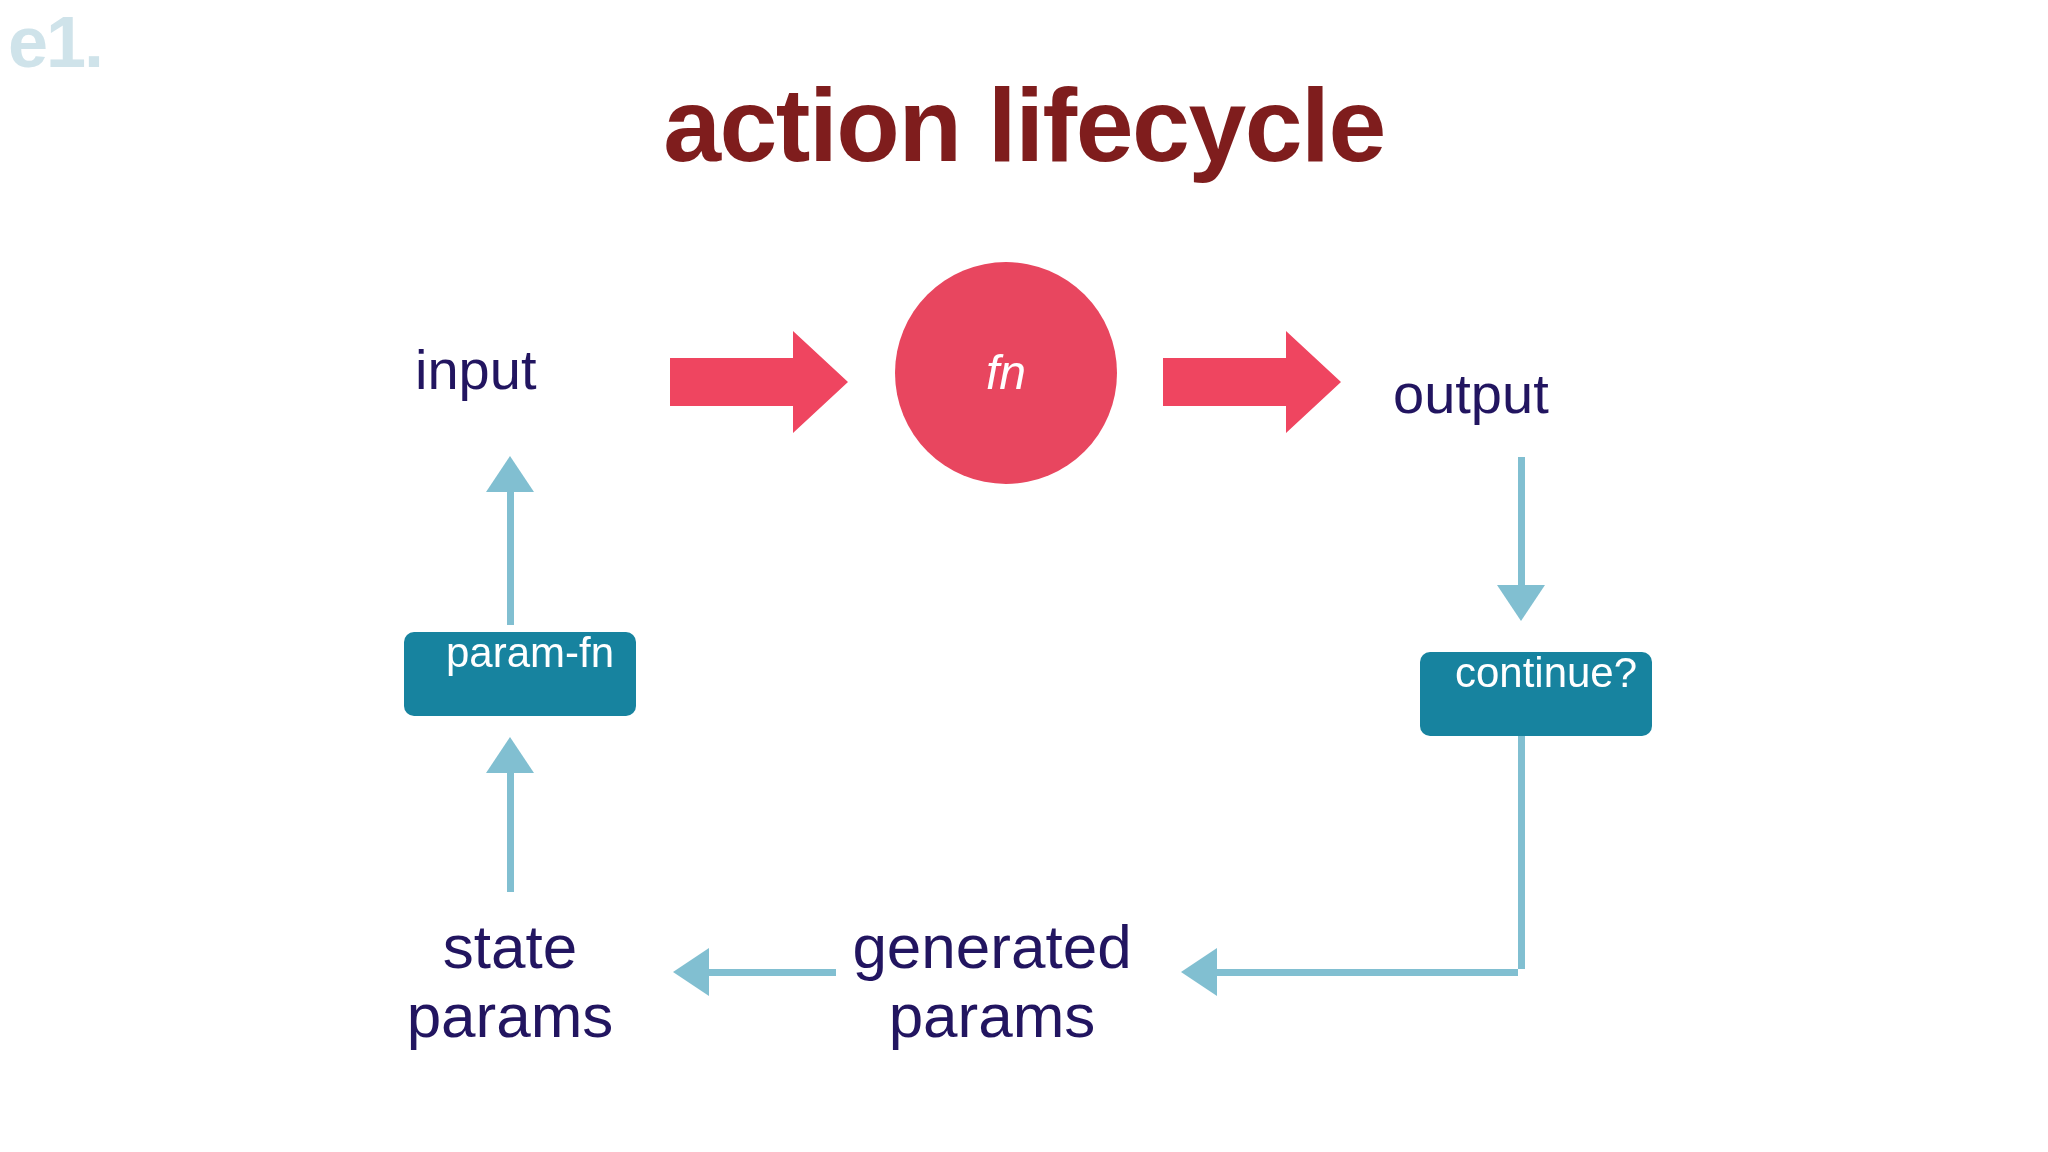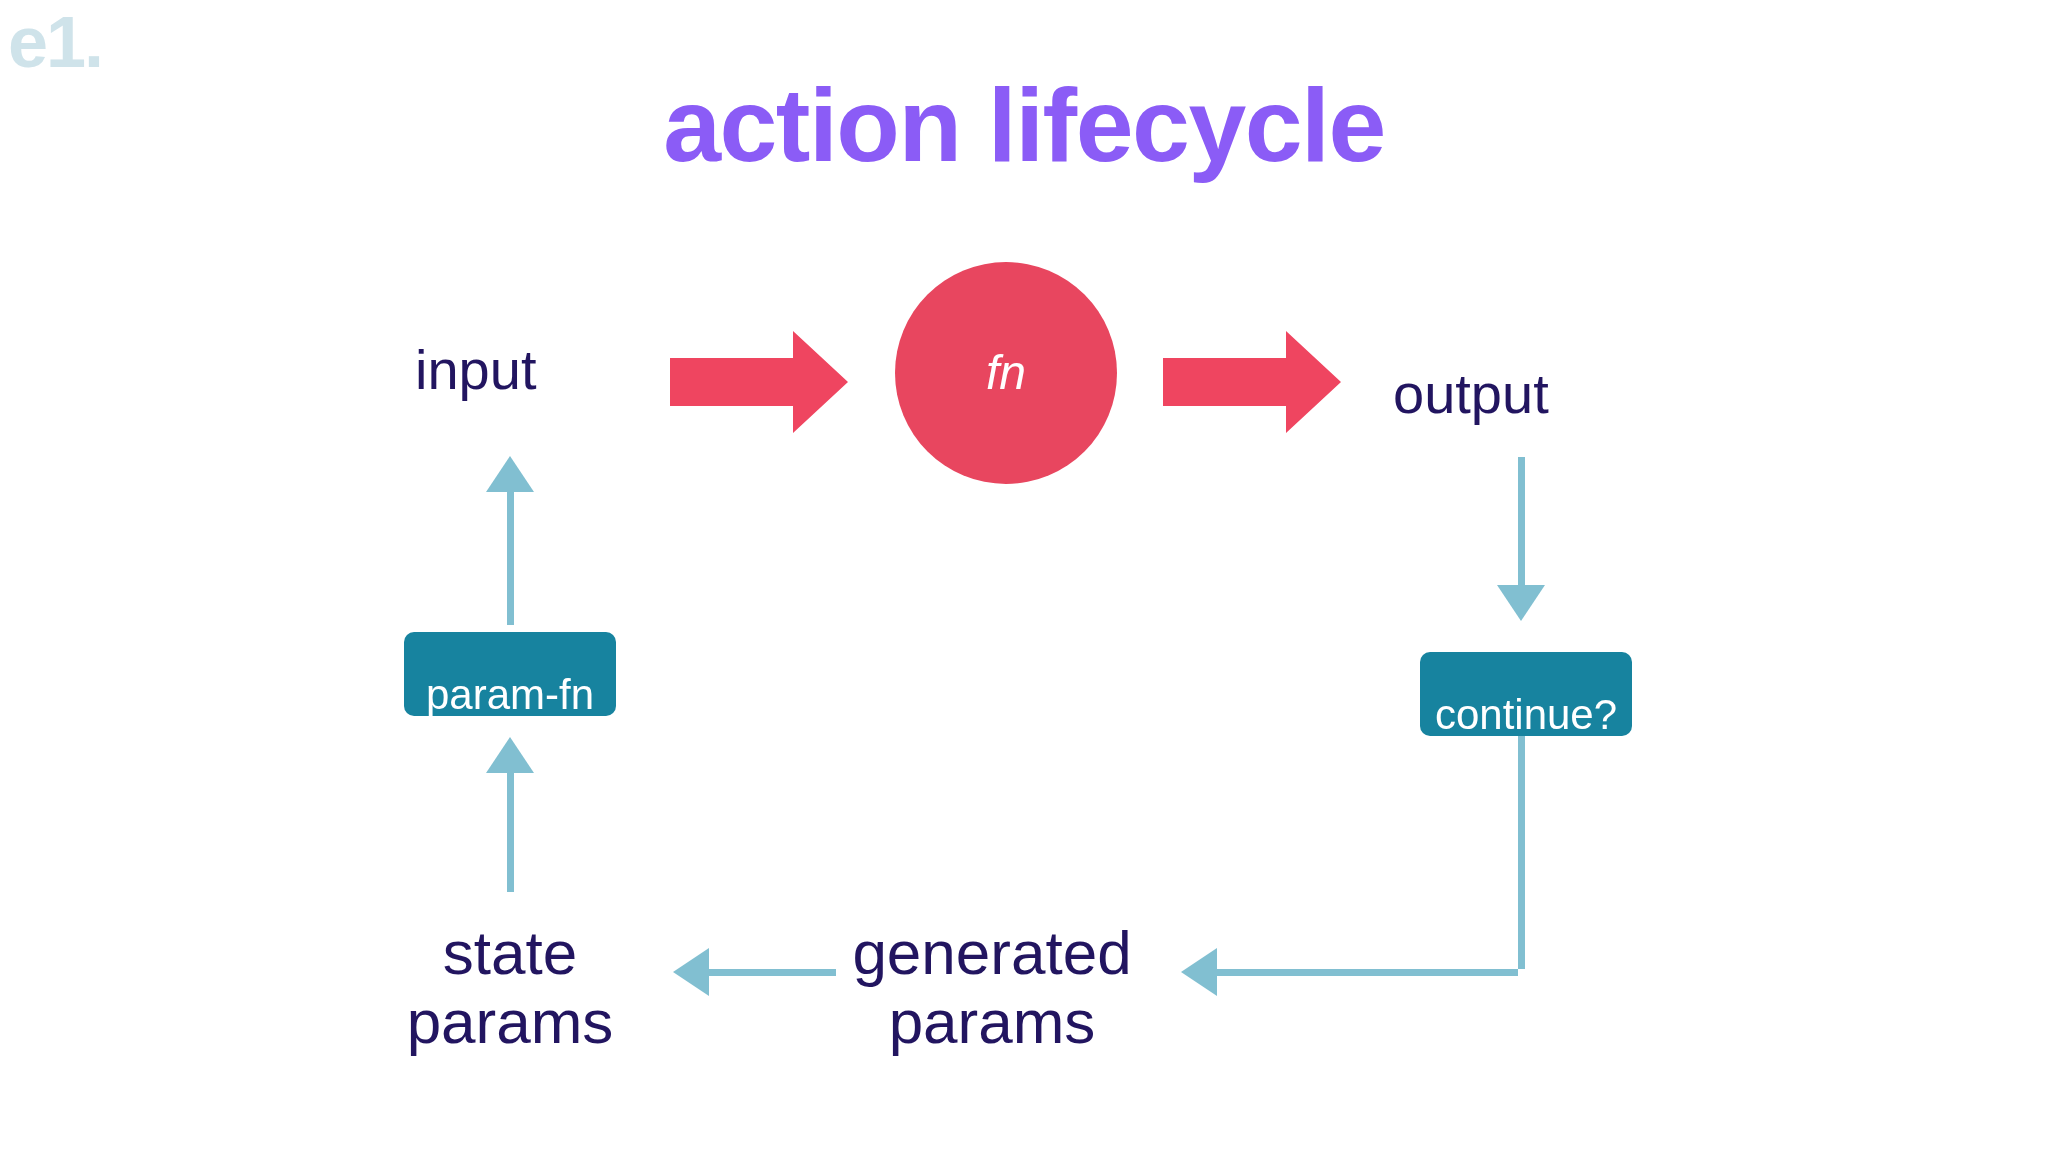--- a/index.html
+++ b/index.html
@@ -37,21 +37,21 @@
   #title {
     position: absolute;
     left: 0;
     top: 68px;
     width: 2048px;
     text-align: center;
     font-family: "Liberation Sans", sans-serif;
     font-weight: bold;
     font-size: 104px;
     letter-spacing: -1.5px;
-    color: #8b5cf6;
+    color: #7f1d1d;
     line-height: 1.1;
     white-space: nowrap;
   }
 
   
   .node-label {
     position: absolute;
     font-family: "Liberation Sans", sans-serif;
     font-weight: 400;
     font-size: 56px;
@@ -65,21 +65,20 @@
   
   .param-label {
     position: absolute;
     font-family: "Liberation Sans", sans-serif;
     font-weight: 400;
     font-size: 62px;
     color: #221560;
     line-height: 1.12;
     text-align: center;
     white-space: nowrap;
-    margin-top: 6px;
   }
   #label-state-params     { left: 330px; top: 912px; width: 360px; }
   #label-generated-params { left: 782px; top: 912px; width: 420px; }
 
   
   #fn-circle {
     position: absolute;
     left: 895px;
     top: 262px;
     width: 222px;
@@ -99,28 +98,29 @@
     line-height: 1;
   }
 
   
   .teal-box {
     position: absolute;
     height: 84px;
     border-radius: 10px;
     background: #17839f;
     display: flex;
-    align-items: flex-end;
+    align-items: flex-start;
     justify-content: center;
     color: #ffffff;
     font-family: "Liberation Sans", sans-serif;
     font-weight: 400;
     font-size: 42px;
     line-height: 1;
     white-space: nowrap;
+    padding-left: 20px;
   }
   #box-param-fn  { left: 404px;  top: 632px; width: 212px; }
   #box-continue  { left: 1420px; top: 632px; width: 212px; margin-top: 20px; }
 
   
   #arrows {
     position: absolute;
     left: 0;
     top: 0;
     width: 2048px;

